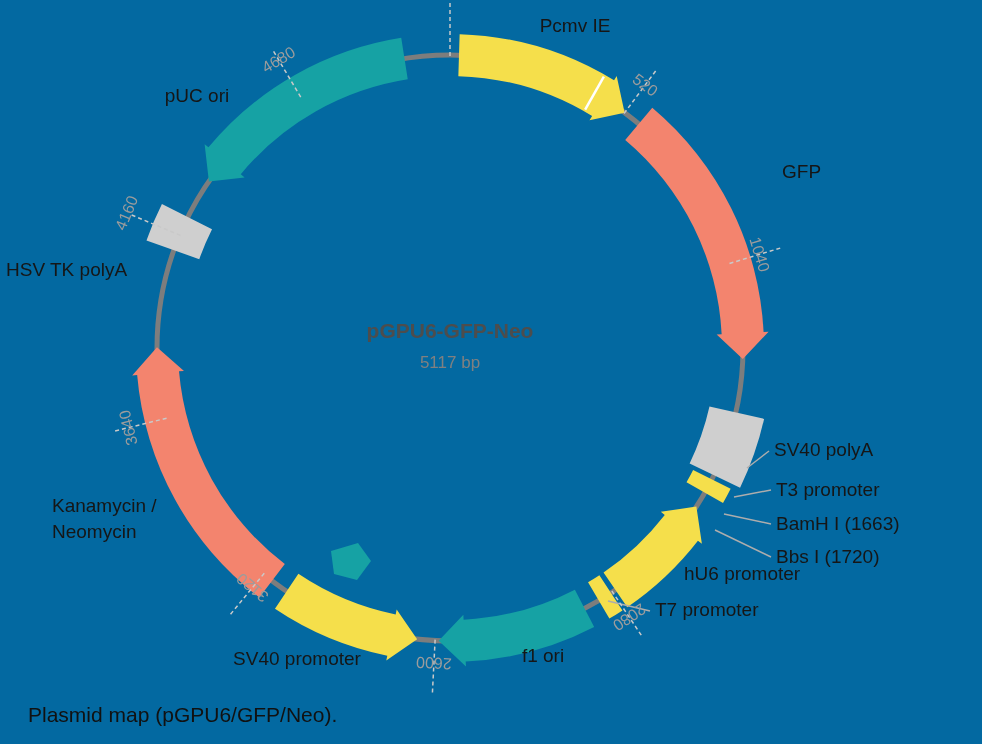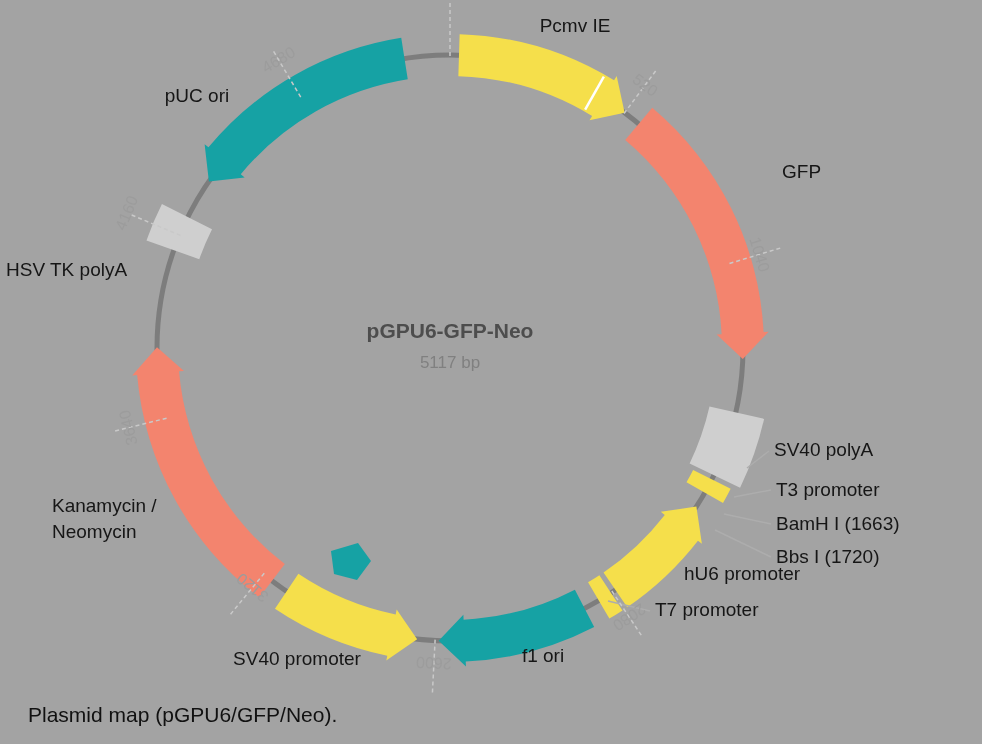--- a/index.html
+++ b/index.html
@@ -1,16 +1,16 @@
 <!DOCTYPE html>
 <html><head>
 <meta charset="utf-8">
 <style>
   html,body{margin:0;padding:0;background:#ffffff;}
-  .stage{position:relative;width:982px;height:744px;background:#a3a3a3;overflow:hidden;
+  .stage{position:relative;width:982px;height:744px;background:#0369a1;overflow:hidden;
          font-family:"Liberation Sans", sans-serif;}
   svg{display:block;}
   .feature-label{font-family:"Liberation Sans",sans-serif;font-size:19px;fill:#161616;}
   .tick-num{font-family:"Liberation Sans",sans-serif;font-size:16px;fill:#9c9c9c;}
   .map-title{font-family:"Liberation Sans",sans-serif;font-size:21px;font-weight:bold;fill:#4d4d4d;}
   .map-subtitle{font-family:"Liberation Sans",sans-serif;font-size:17px;fill:#808080;}
   .caption{font-family:"Liberation Sans",sans-serif;font-size:21px;fill:#111111;}
 </style>
 </head>
 <body>

